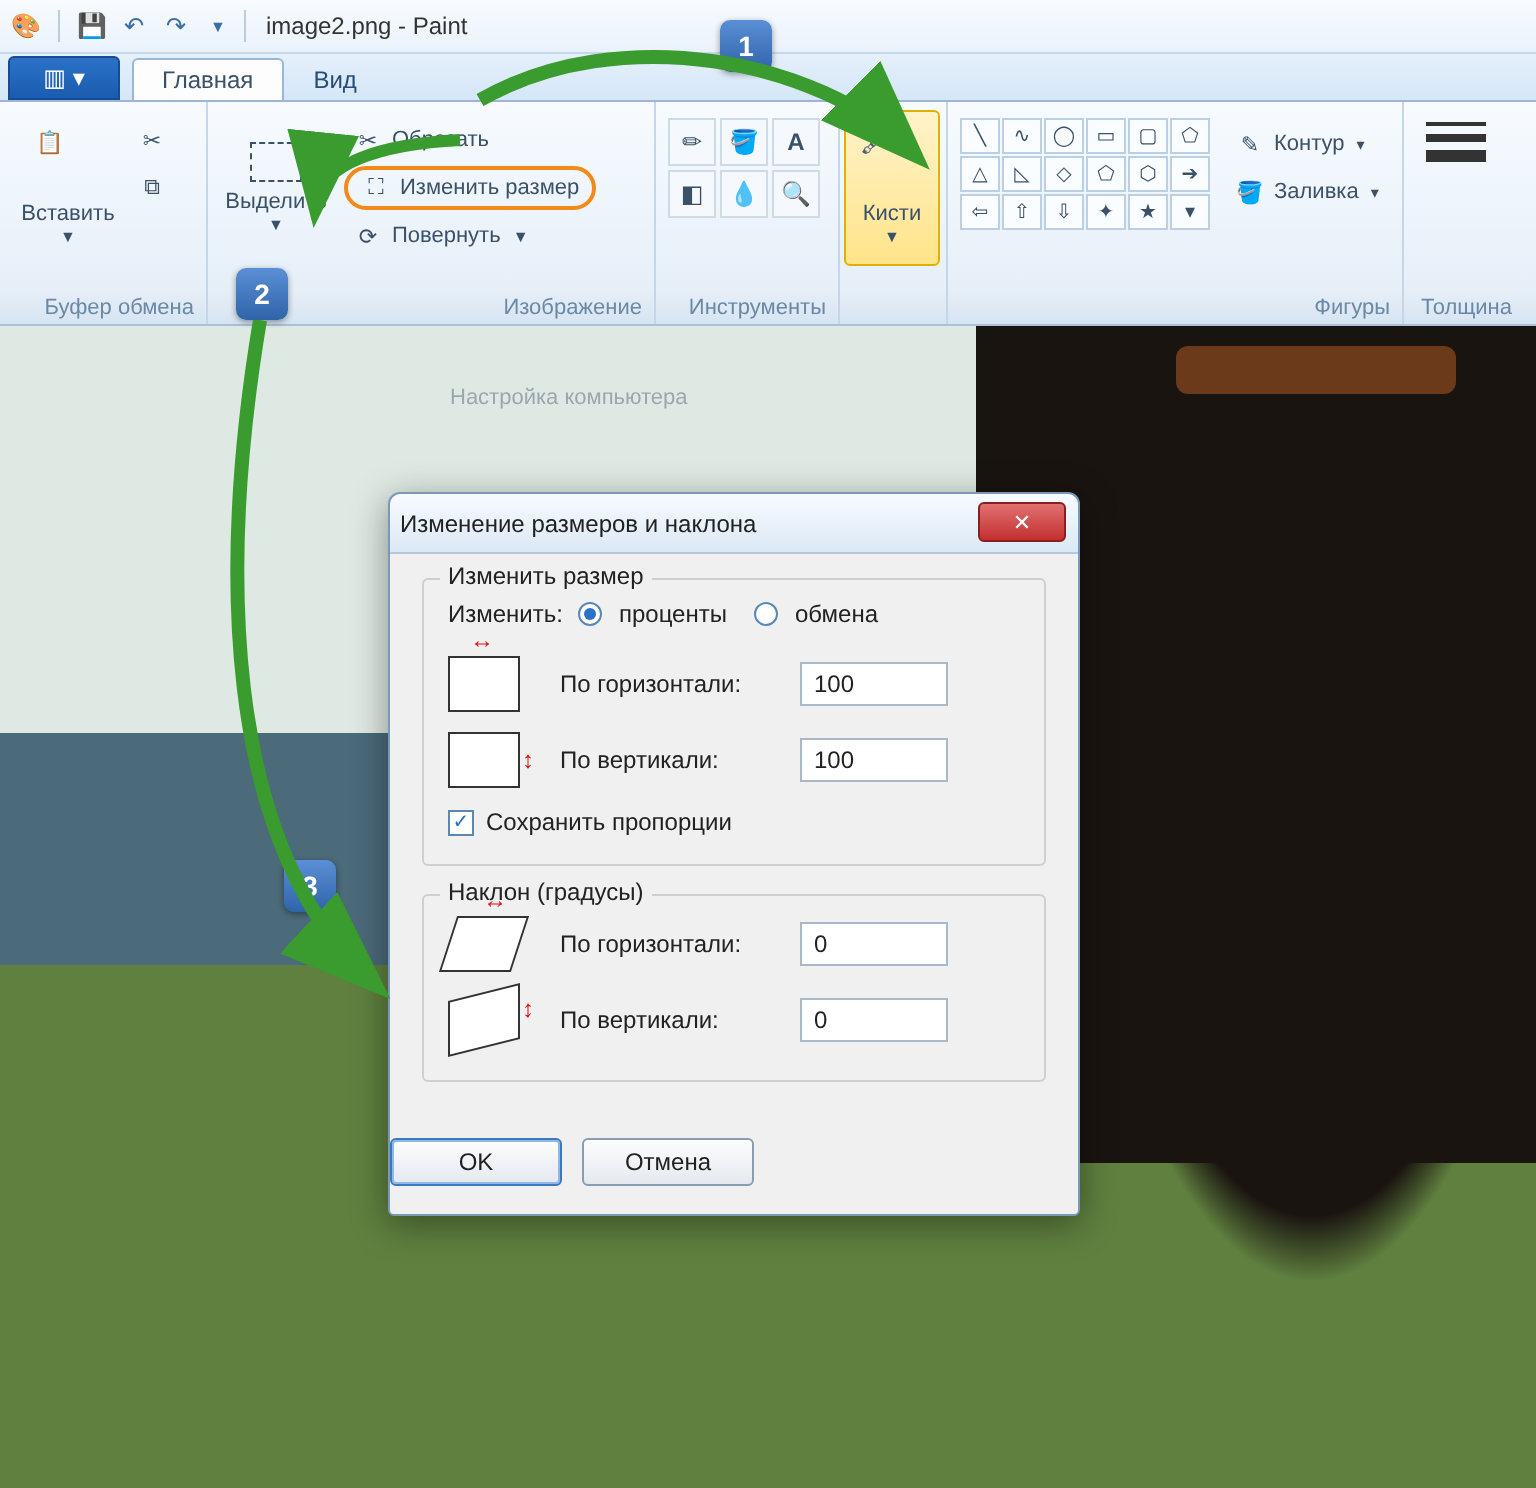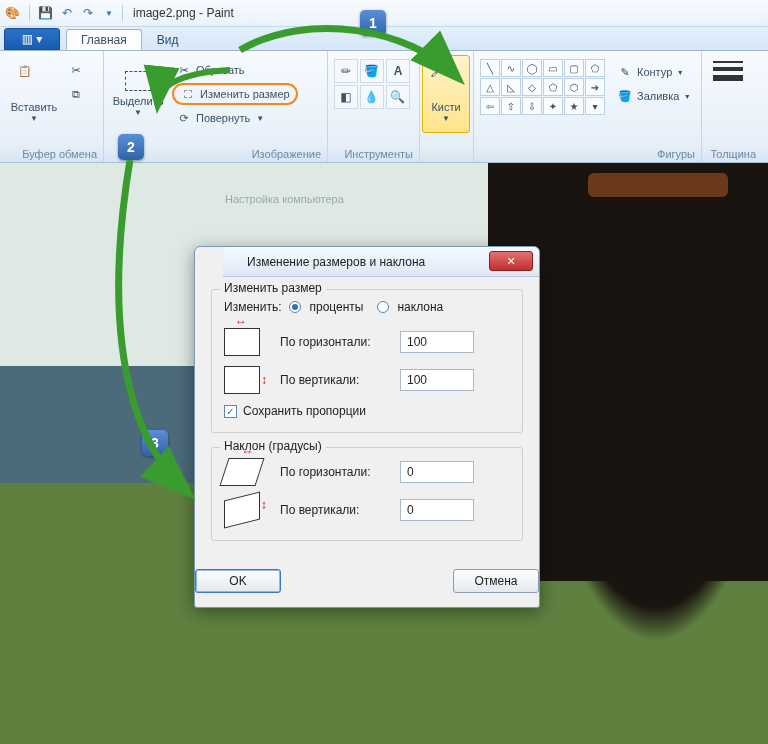--- a/index.html
+++ b/index.html
@@ -44,41 +44,41 @@
     linear-gradient(180deg,#dfe9e3 0 35%, #4b6a7a 35% 55%, #5f803f 55% 100%); position: relative; }
   .dog { position: absolute; right: 0; top: 0; width: 280px; height: 100%; background:
     radial-gradient(ellipse at 60% 20%, #1a1410 0 50%, transparent 55%),
     linear-gradient(180deg,#1a1410 0 72%, transparent 72%); }
   .collar { position: absolute; top: 10px; right: 40px; width: 140px; height: 24px; background: #6b3a1a; border-radius: 6px; }
   .watermark1 { position: absolute; top: 30px; left: 225px; color: #9aa8ae; font-size: 11px; }
   .watermark2 { position: absolute; top: 44px; left: 145px; color: #7f8c91; font-size: 16px; }
 
   
   .dialog { position: absolute; top: 246px; left: 194px; width: 346px; background: #f0f0f0; border: 1px solid #7a99b8; box-shadow: 0 4px 18px rgba(0,0,0,.4); border-radius: 6px 6px 3px 3px; font-size: 12px; color: #222; }
-  .dlg-title { height: 30px; background: linear-gradient(#f7fbff,#dbe8f5); border-bottom: 1px solid #b6c9dc; border-radius: 6px 6px 0 0; display: flex; align-items: center; padding: 0 24px; position: relative; margin-left: 28px; }
+  .dlg-title { height: 30px; background: linear-gradient(#f7fbff,#dbe8f5); border-bottom: 1px solid #b6c9dc; border-radius: 6px 6px 0 0; display: flex; align-items: center; padding: 0 5px; position: relative; }
   .dlg-close { position: absolute; right: 6px; top: 4px; width: 44px; height: 20px; background: linear-gradient(#e27070,#c23030); border: 1px solid #8a1f1f; border-radius: 3px; color: #fff; display: flex; align-items: center; justify-content: center; font-size: 11px; }
   .dlg-body { padding: 12px 16px 8px 16px; }
   .fieldset { border: 1px solid #cfcfcf; border-radius: 3px; padding: 10px 12px 14px 12px; margin-bottom: 14px; position: relative; }
   .fieldset .legend { position: absolute; top: -9px; left: 8px; background: #f0f0f0; padding: 0 4px; font-size: 12px; }
   .radio-row { display: flex; align-items: center; gap: 8px; margin-bottom: 14px; }
   .radio { width: 12px; height: 12px; border: 1px solid #5b87b4; border-radius: 50%; display: inline-flex; align-items: center; justify-content: center; background: #fff; }
   .radio.checked::after { content: ""; width: 6px; height: 6px; background: #2a72c8; border-radius: 50%; }
   .num-row { display: flex; align-items: center; gap: 20px; margin-bottom: 10px; }
   .thumb { width: 36px; height: 28px; border: 1px solid #333; background: #fff; position: relative; }
   .arrow-h { position: absolute; top: -10px; left: 4px; right: 4px; height: 6px; }
   .arrow-h::before { content: "↔"; color: #d11; font-size: 12px; position: absolute; left: 6px; top: -6px; }
   .arrow-v { position: absolute; right: -10px; top: 2px; bottom: 2px; width: 6px; }
   .arrow-v::before { content: "↕"; color: #d11; font-size: 12px; position: absolute; top: 4px; left: -2px; }
   .skew-h { transform: skewX(-18deg); }
   .skew-v { transform: skewY(-14deg); }
   .num-label { width: 100px; line-height: 1.2; }
   .num-input { width: 74px; height: 22px; border: 1px solid #aab9c8; background: #fff; padding: 0 6px; display: flex; align-items: center; }
   .check-row { display: flex; align-items: center; gap: 6px; }
   .checkbox { width: 13px; height: 13px; border: 1px solid #5b87b4; background: #fff; display: flex; align-items: center; justify-content: center; font-size: 10px; color: #2a72c8; }
-  .dlg-buttons { display: flex; justify-content: space-between; gap: 0; padding: 6px 0 14px 0; }
+  .dlg-buttons { display: flex; justify-content: flex-start; gap: 10px; padding: 6px 0 14px 0; }
   .dlg-btn { width: 86px; height: 24px; border: 1px solid #8a9cb0; border-radius: 3px; background: linear-gradient(#fdfdfd,#e4e9ef); display: flex; align-items: center; justify-content: center; font-size: 12px; }
   .dlg-btn.primary { border-color: #3a78c0; box-shadow: 0 0 0 1px #8fb8e4 inset; }
 
   
   .callout { position: absolute; width: 26px; height: 26px; background: linear-gradient(#5a8fd6,#2f64a9); color: #fff; border-radius: 5px; display: flex; align-items: center; justify-content: center; font-size: 14px; font-weight: bold; box-shadow: 0 1px 3px rgba(0,0,0,.4); }
   .arrow { position: absolute; pointer-events: none; }
 </style>
 </head>
 <body>
 
@@ -245,21 +245,21 @@
   </div>
   <div class="dlg-body">
 
     <div class="fieldset">
       <span class="legend">Изменить размер</span>
       <div class="radio-row">
         <span>Изменить:</span>
         <span class="radio checked"></span>
         <span>проценты</span>
         <span class="radio" style="margin-left:6px;"></span>
-        <span>наклона</span>
+        <span>обмена</span>
       </div>
       <div class="num-row">
         <div class="thumb">
             <div class="arrow-h"></div>
           </div>
         <span class="num-label">По горизонтали:</span>
         <div class="num-input">
             <span>100</span>
           </div>
       </div>

